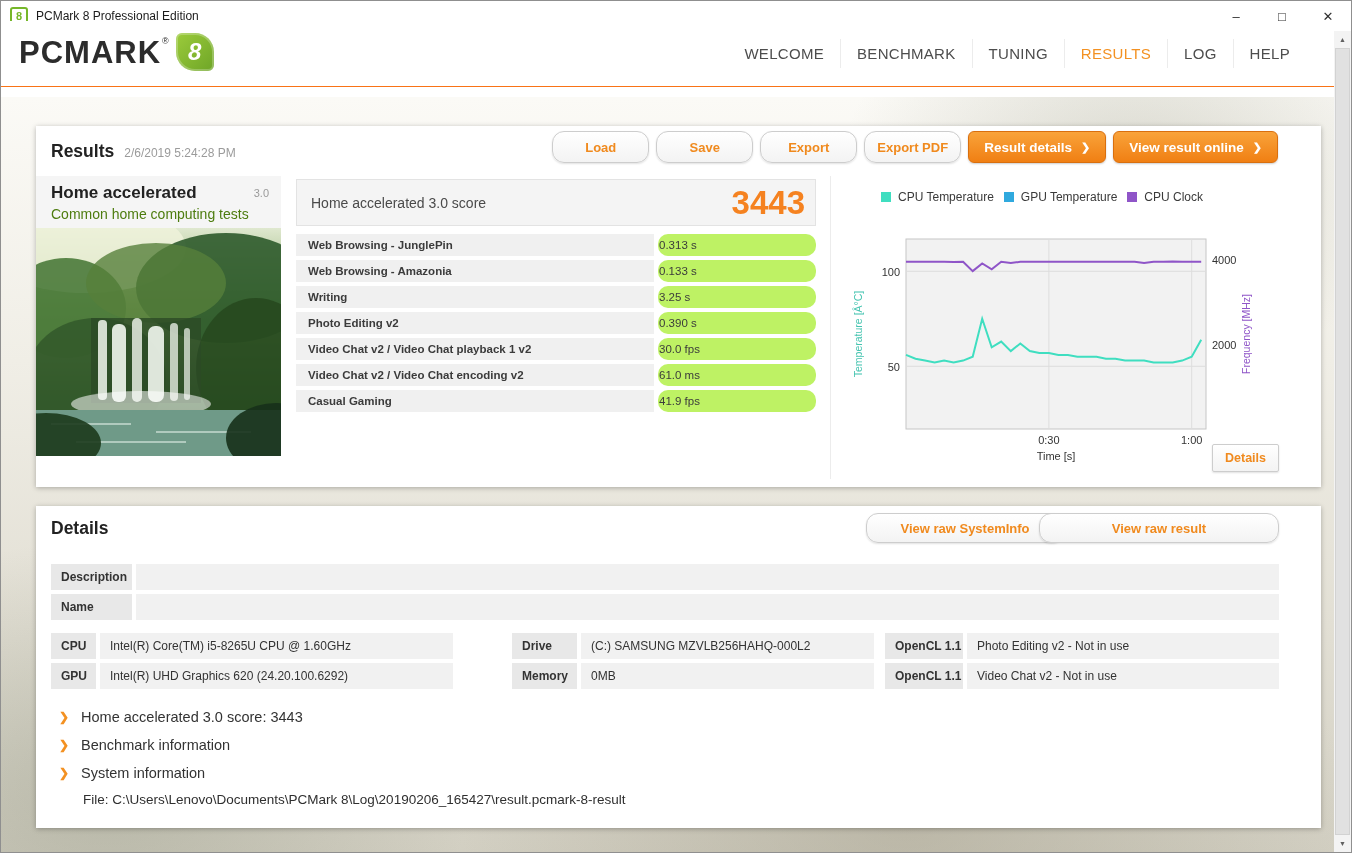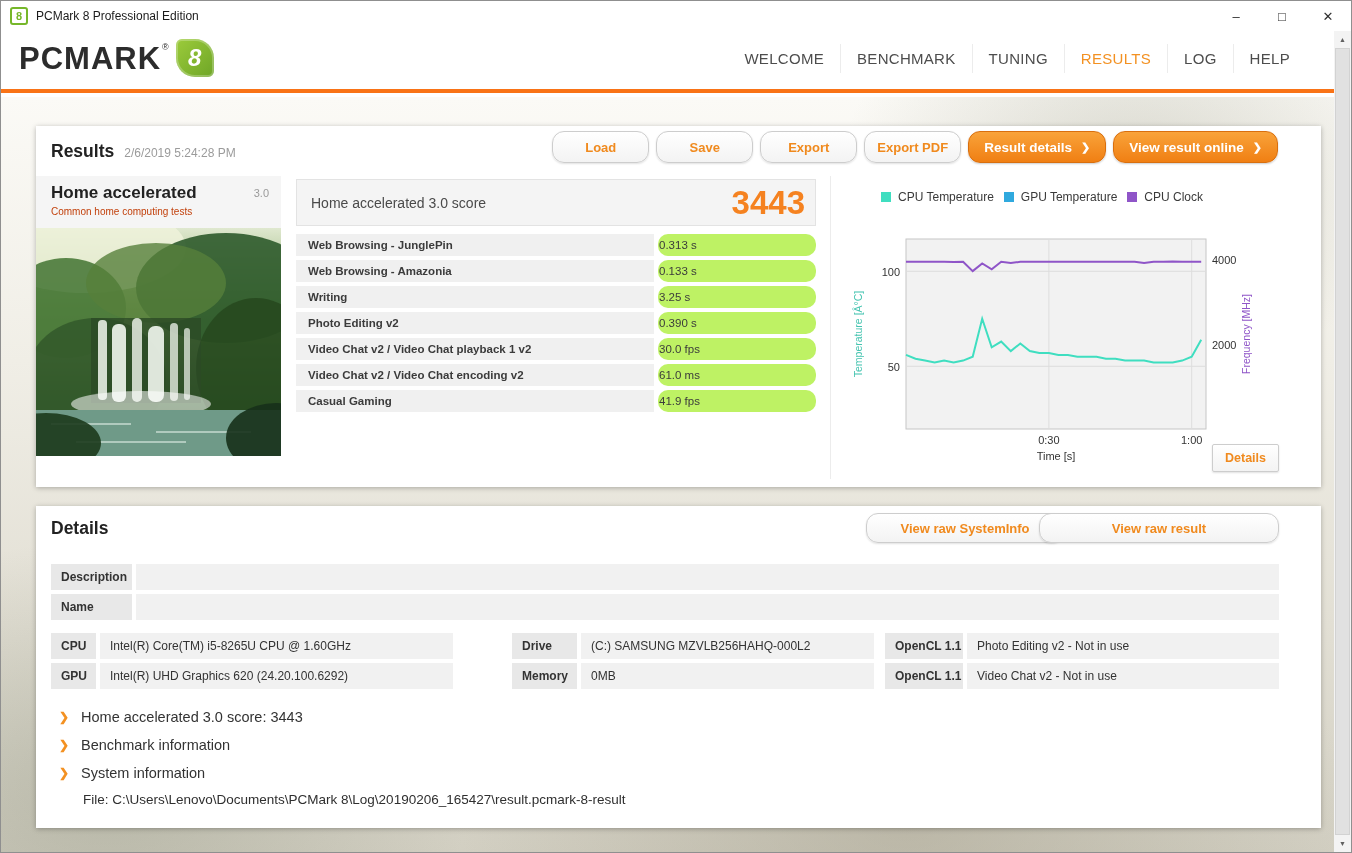--- a/index.html
+++ b/index.html
@@ -9,21 +9,21 @@
 
   
   .titlebar{position:absolute;top:0;left:0;right:0;height:30px;background:#fff;display:flex;align-items:center;}
   .app-icon{width:18px;height:18px;margin:0 8px 0 9px;border:2px solid #76b72a;border-radius:3px;color:#76b72a;
     font-size:11px;font-weight:bold;display:flex;align-items:center;justify-content:center;background:#fff;}
   .window-title{font-size:12px;color:#1b1b1b;}
   .win-controls{position:absolute;right:0;top:0;height:30px;display:flex;}
   .win-btn{width:46px;height:30px;display:flex;align-items:center;justify-content:center;font-size:13px;color:#2f2f2f;cursor:default;}
 
   
-  .header{position:absolute;top:26px;left:0;right:17px;height:66px;background:#fff;border-bottom:4px solid #f97316;}
+  .header{position:absolute;top:20px;left:0;right:17px;height:66px;background:#fff;border-bottom:1px solid #f97316;}
   .logo{position:absolute;left:18px;top:12px;display:flex;align-items:flex-start;}
   .logo-text{font-size:31px;font-weight:bold;letter-spacing:1px;color:#2c2c2c;line-height:40px;}
   .logo-reg{font-size:9px;color:#2c2c2c;margin:3px 0 0 1px;}
   .logo-leaf{width:38px;height:38px;margin-left:7px;background:linear-gradient(135deg,#9ccb3b,#6ea527);
     border-radius:6px 19px 6px 19px;display:flex;align-items:center;justify-content:center;
     box-shadow:inset 0 0 0 2px rgba(255,255,255,.25);}
   .logo-8{color:#fff;font-size:24px;font-weight:bold;font-style:italic;}
   .main-nav{position:absolute;right:28px;top:0;height:100%;display:flex;align-items:center;}
   .nav-item{padding:6px 16px;font-size:15px;color:#4d4d4d;letter-spacing:.3px;cursor:pointer;}
   .nav-item:not(:first-child){border-left:1px solid #ececec;}
@@ -44,28 +44,28 @@
   
   .results-header{position:absolute;left:15px;top:0;height:50px;display:flex;align-items:center;gap:10px;}
   .section-title{font-size:17.5px;font-weight:bold;color:#222;}
   .timestamp{font-size:12px;color:#9b9b9b;margin-top:3px;}
   .results-buttons{position:absolute;right:43px;top:5px;display:flex;gap:7px;height:32px;}
   .btn-light{height:32px;min-width:97px;display:flex;align-items:center;justify-content:center;
     font-size:13px;font-weight:bold;color:#f08a1e;background:linear-gradient(#ffffff,#f3f3f3);
     border:1px solid #cdcdcd;border-radius:12px;box-shadow:0 1px 2px rgba(0,0,0,.12);cursor:pointer;padding:0 10px;}
   .btn-orange{height:32px;display:flex;align-items:center;gap:9px;padding:0 15px;
     font-size:13.5px;font-weight:bold;color:#fff;background:linear-gradient(#f9a33a,#f07f13);
-    border:1px solid #d96f0e;border-radius:12px;box-shadow:0 1px 2px rgba(0,0,0,.2);cursor:pointer;}
+    border:1px solid #d96f0e;border-radius:6px;box-shadow:0 1px 2px rgba(0,0,0,.2);cursor:pointer;}
   .chev{font-size:11px;}
 
   
   .test-band{position:absolute;left:0;top:50px;width:245px;height:52px;background:#f5f5f5;}
   .test-name{position:absolute;left:15px;top:7px;font-size:17px;font-weight:bold;color:#222;}
   .test-version{position:absolute;right:12px;top:11px;font-size:11px;color:#9a9a9a;}
-  .test-desc{position:absolute;left:15px;top:30px;font-size:10px;color:#c2410c;}
+  .test-desc{position:absolute;left:15px;top:30px;font-size:14px;color:#4d7c0f;}
   .thumb{position:absolute;left:0;top:102px;width:245px;height:228px;display:block;}
 
   
   .score-header{position:absolute;left:260px;top:53px;width:520px;height:47px;background:#f4f4f4;
     border:1px solid #e3e3e3;display:flex;align-items:center;}
   .score-label{margin-left:14px;font-size:14px;color:#4a4a4a;}
   .score-big{margin-left:auto;margin-right:10px;font-size:33px;font-weight:bold;color:#f58220;}
   .score-rows{position:absolute;left:260px;top:108px;width:520px;}
   .score-row{display:grid;grid-template-columns:358px 158px;column-gap:4px;margin-bottom:4px;}
   .score-name{background:#f0f0f0;height:22px;line-height:22px;padding-left:12px;

